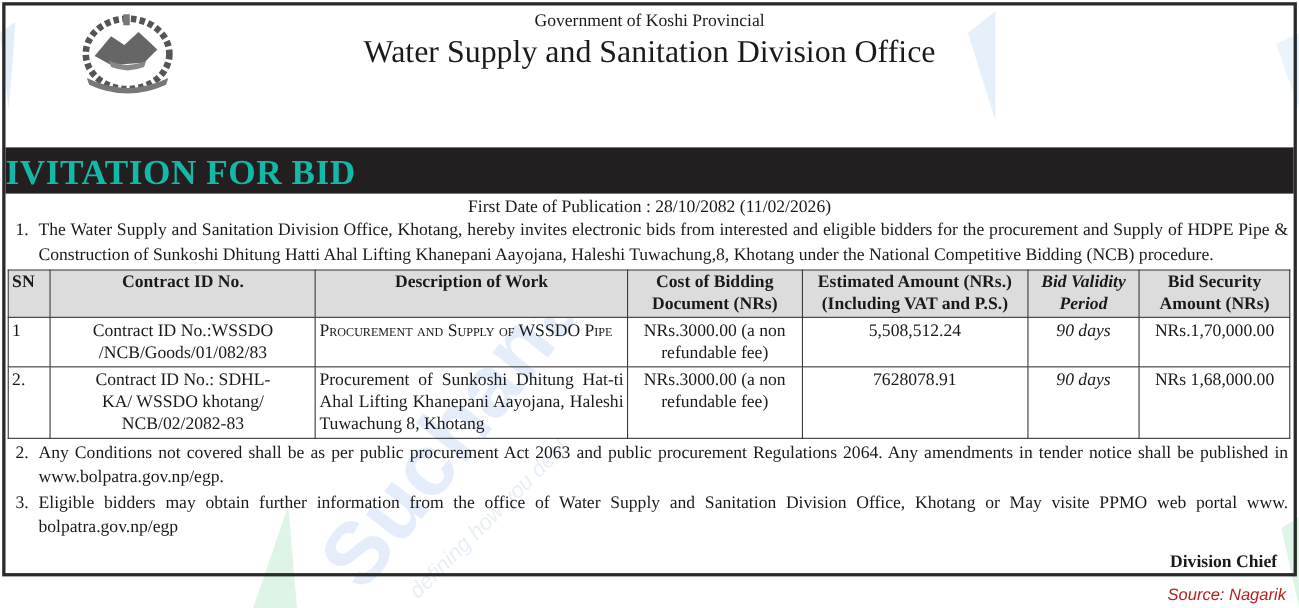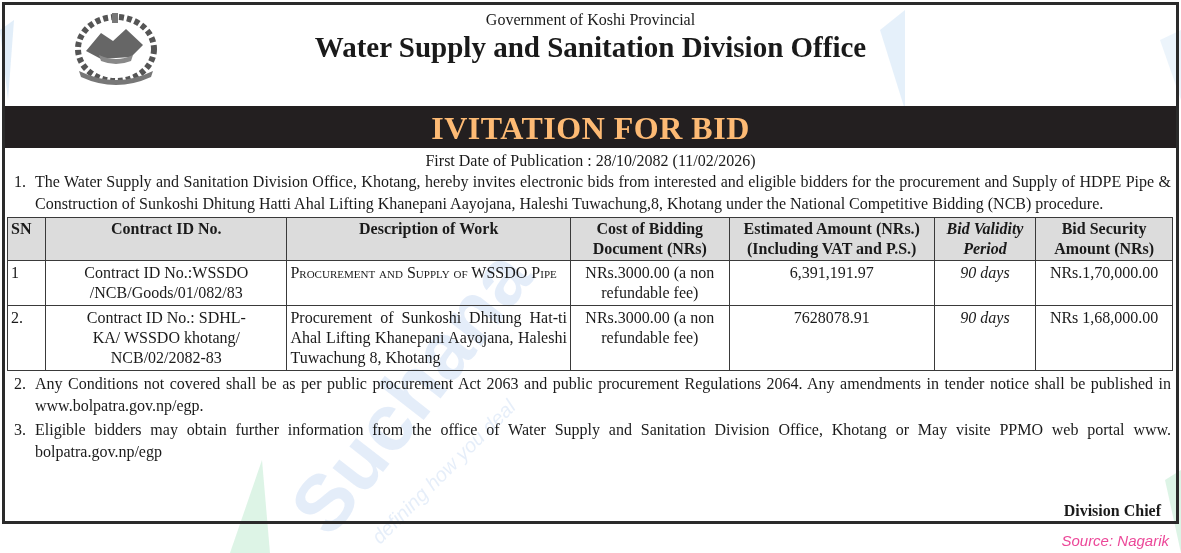--- a/index.html
+++ b/index.html
@@ -3,30 +3,30 @@
 <meta charset="utf-8">
 <style>
   * { box-sizing: border-box; margin: 0; padding: 0; }
   html, body { width: 1181px; height: 553px; background: #ffffff; overflow: hidden; }
   body { font-family: "Liberation Serif", serif; color: #1a1a1a; position: relative; }
 
   .notice {
     position: absolute; left: 2px; top: 2px; width: 1177px; height: 522px;
     border: 3px solid #2a2a2a;
   }
-  .header { position: relative; height: 101px; }
+  .header { position: relative; height: 129px; }
   .emblem { position: absolute; left: 66px; top: 6px; width: 90px; height: 76px; }
   .hdr-lines { position: absolute; left: 0; right: 0; top: 4px; text-align: center; }
   .hdr-gov { font-size: 16px; line-height: 22px; }
   .hdr-ministry { font-size: 16px; line-height: 22px; margin-top: 1px; }
-  .hdr-office { font-size: 29px; font-weight: bold; line-height: 30px; margin-top: 1px; }
+  .hdr-office { font-size: 29px; font-weight: normal; line-height: 30px; margin-top: 1px; }
   .hdr-loc { font-size: 16px; line-height: 20px; }
 
   .banner {
-    background: #231f20; color: #fdba74; text-align: center;
+    background: #231f20; color: #14b8a6; 
     font-size: 32px; font-weight: bold; height: 42px; line-height: 44px;
     letter-spacing: 0.5px;
   }
   .pub-date { text-align: center; font-size: 16px; line-height: 20px; margin-top: 3px; }
 
   .para { font-size: 16px; line-height: 22px; text-align: justify; padding: 0 5px 0 30px; position: relative; }
   .para .num { position: absolute; left: 9px; top: 0; }
   .para.p1 { margin-top: 0px; }
 
   table.bids {
@@ -45,21 +45,21 @@
   .c-sec { width: 136px; text-align: center; }
   .smallcaps { font-variant: small-caps; }
   tr.r1 td { height: 45px; }
   tr.r2 td { height: 65px; }
 
   .para.p2 { margin-top: 2px; }
   .para.p3 { margin-top: 2px; }
   .signature { position: absolute; right: 15px; bottom: 1px; font-size: 16px; font-weight: bold; }
 
   .source { position: absolute; right: 12px; bottom: 4px; font-family: "Liberation Sans", sans-serif;
-            font-style: italic; font-size: 15px; color: #ec4899; }
+            font-style: italic; font-size: 15px; color: #b91c1c; }
 
   .watermark { position: absolute; pointer-events: none; }
 </style>
 </head>
 <body>
 
 <svg class="watermark" width="1181" height="553" style="left:0;top:0;">
   <polygon points="0,30 14,20 8,100" fill="#cfe3f5" opacity="0.6"></polygon>
   <polygon points="880,30 905,10 905,110" fill="#cfe3f5" opacity="0.55"></polygon>
   <polygon points="1160,40 1181,30 1181,100" fill="#cfe3f5" opacity="0.4"></polygon>
@@ -122,21 +122,21 @@
         <td class="c-sn">1</td>
         <td class="c-id">
           <div>Contract ID No.:WSSDO</div>
           <div>/NCB/Goods/01/082/83</div>
         </td>
         <td class="c-desc smallcaps" style="text-align:left">Procurement and Supply of WSSDO Pipe</td>
         <td class="c-cost">
           <div>NRs.3000.00 (a non</div>
           <div>refundable fee)</div>
         </td>
-        <td class="c-est">6,391,191.97</td>
+        <td class="c-est">5,508,512.24</td>
         <td class="c-val">90 days</td>
         <td class="c-sec">NRs.1,70,000.00</td>
       </tr>
       <tr class="r2">
         <td class="c-sn">2.</td>
         <td class="c-id">
           <div>Contract ID No.: SDHL-</div>
           <div>KA/ WSSDO khotang/</div>
           <div>NCB/02/2082-83</div>
         </td>

